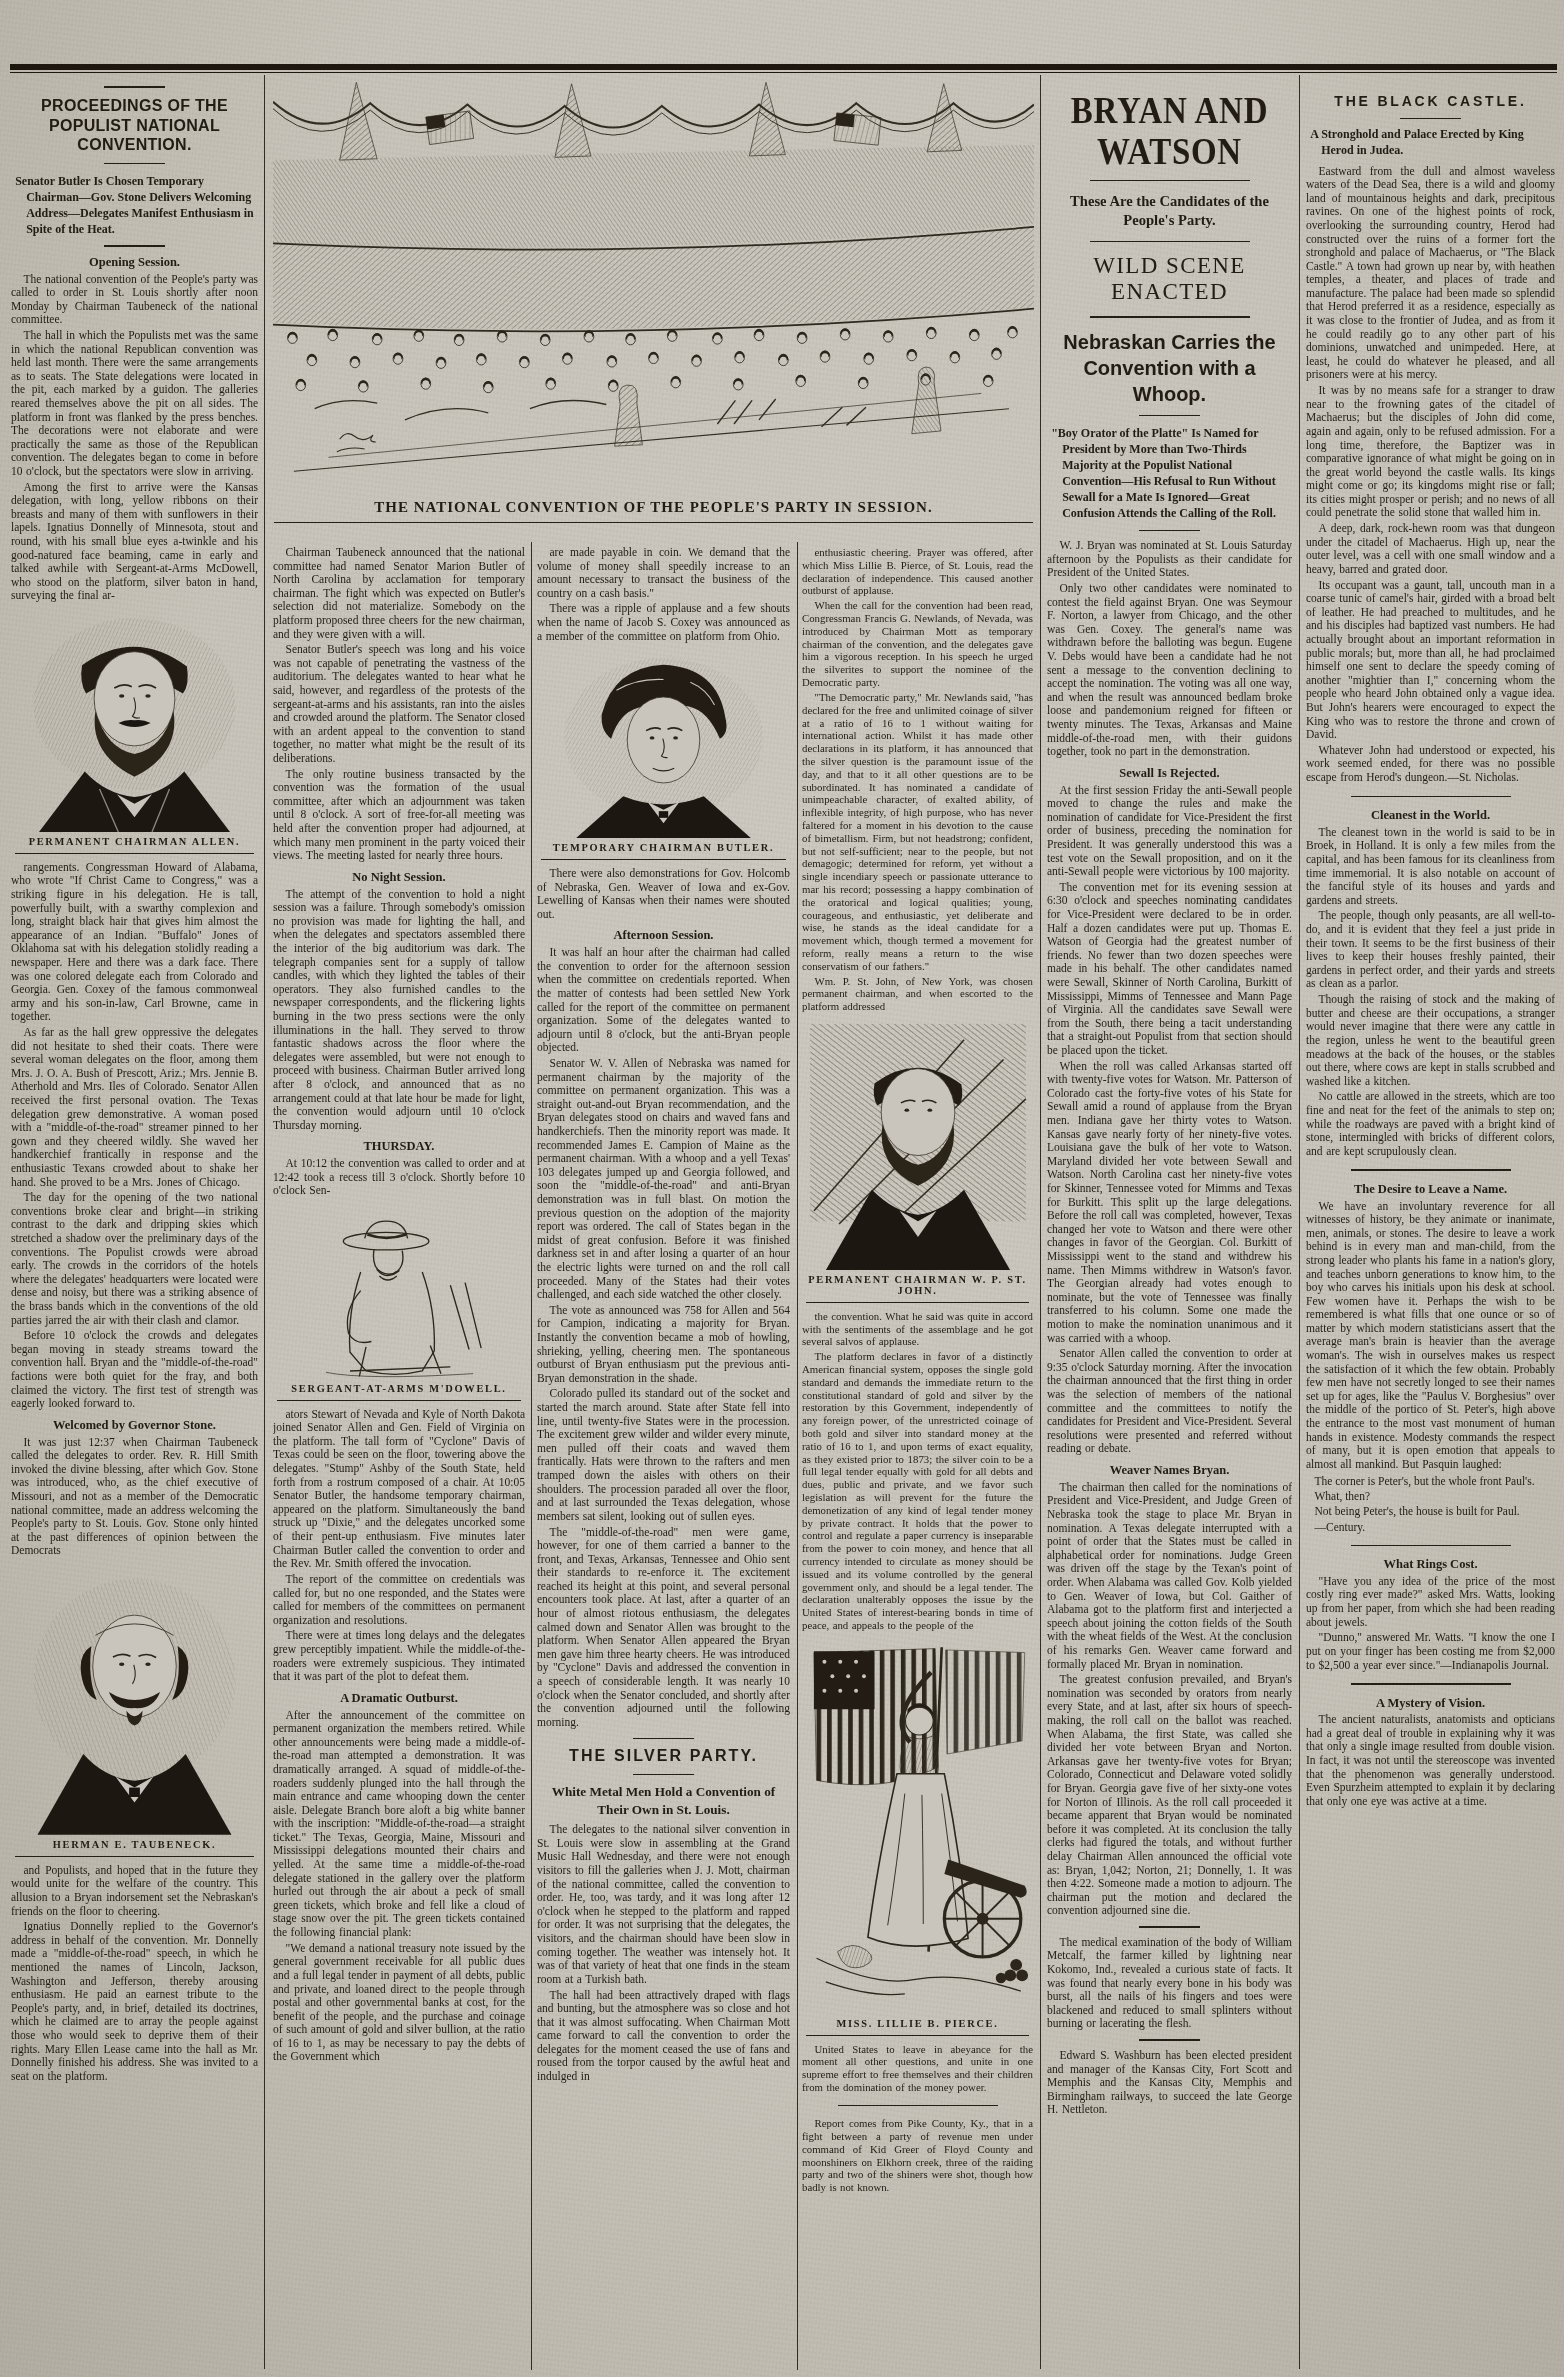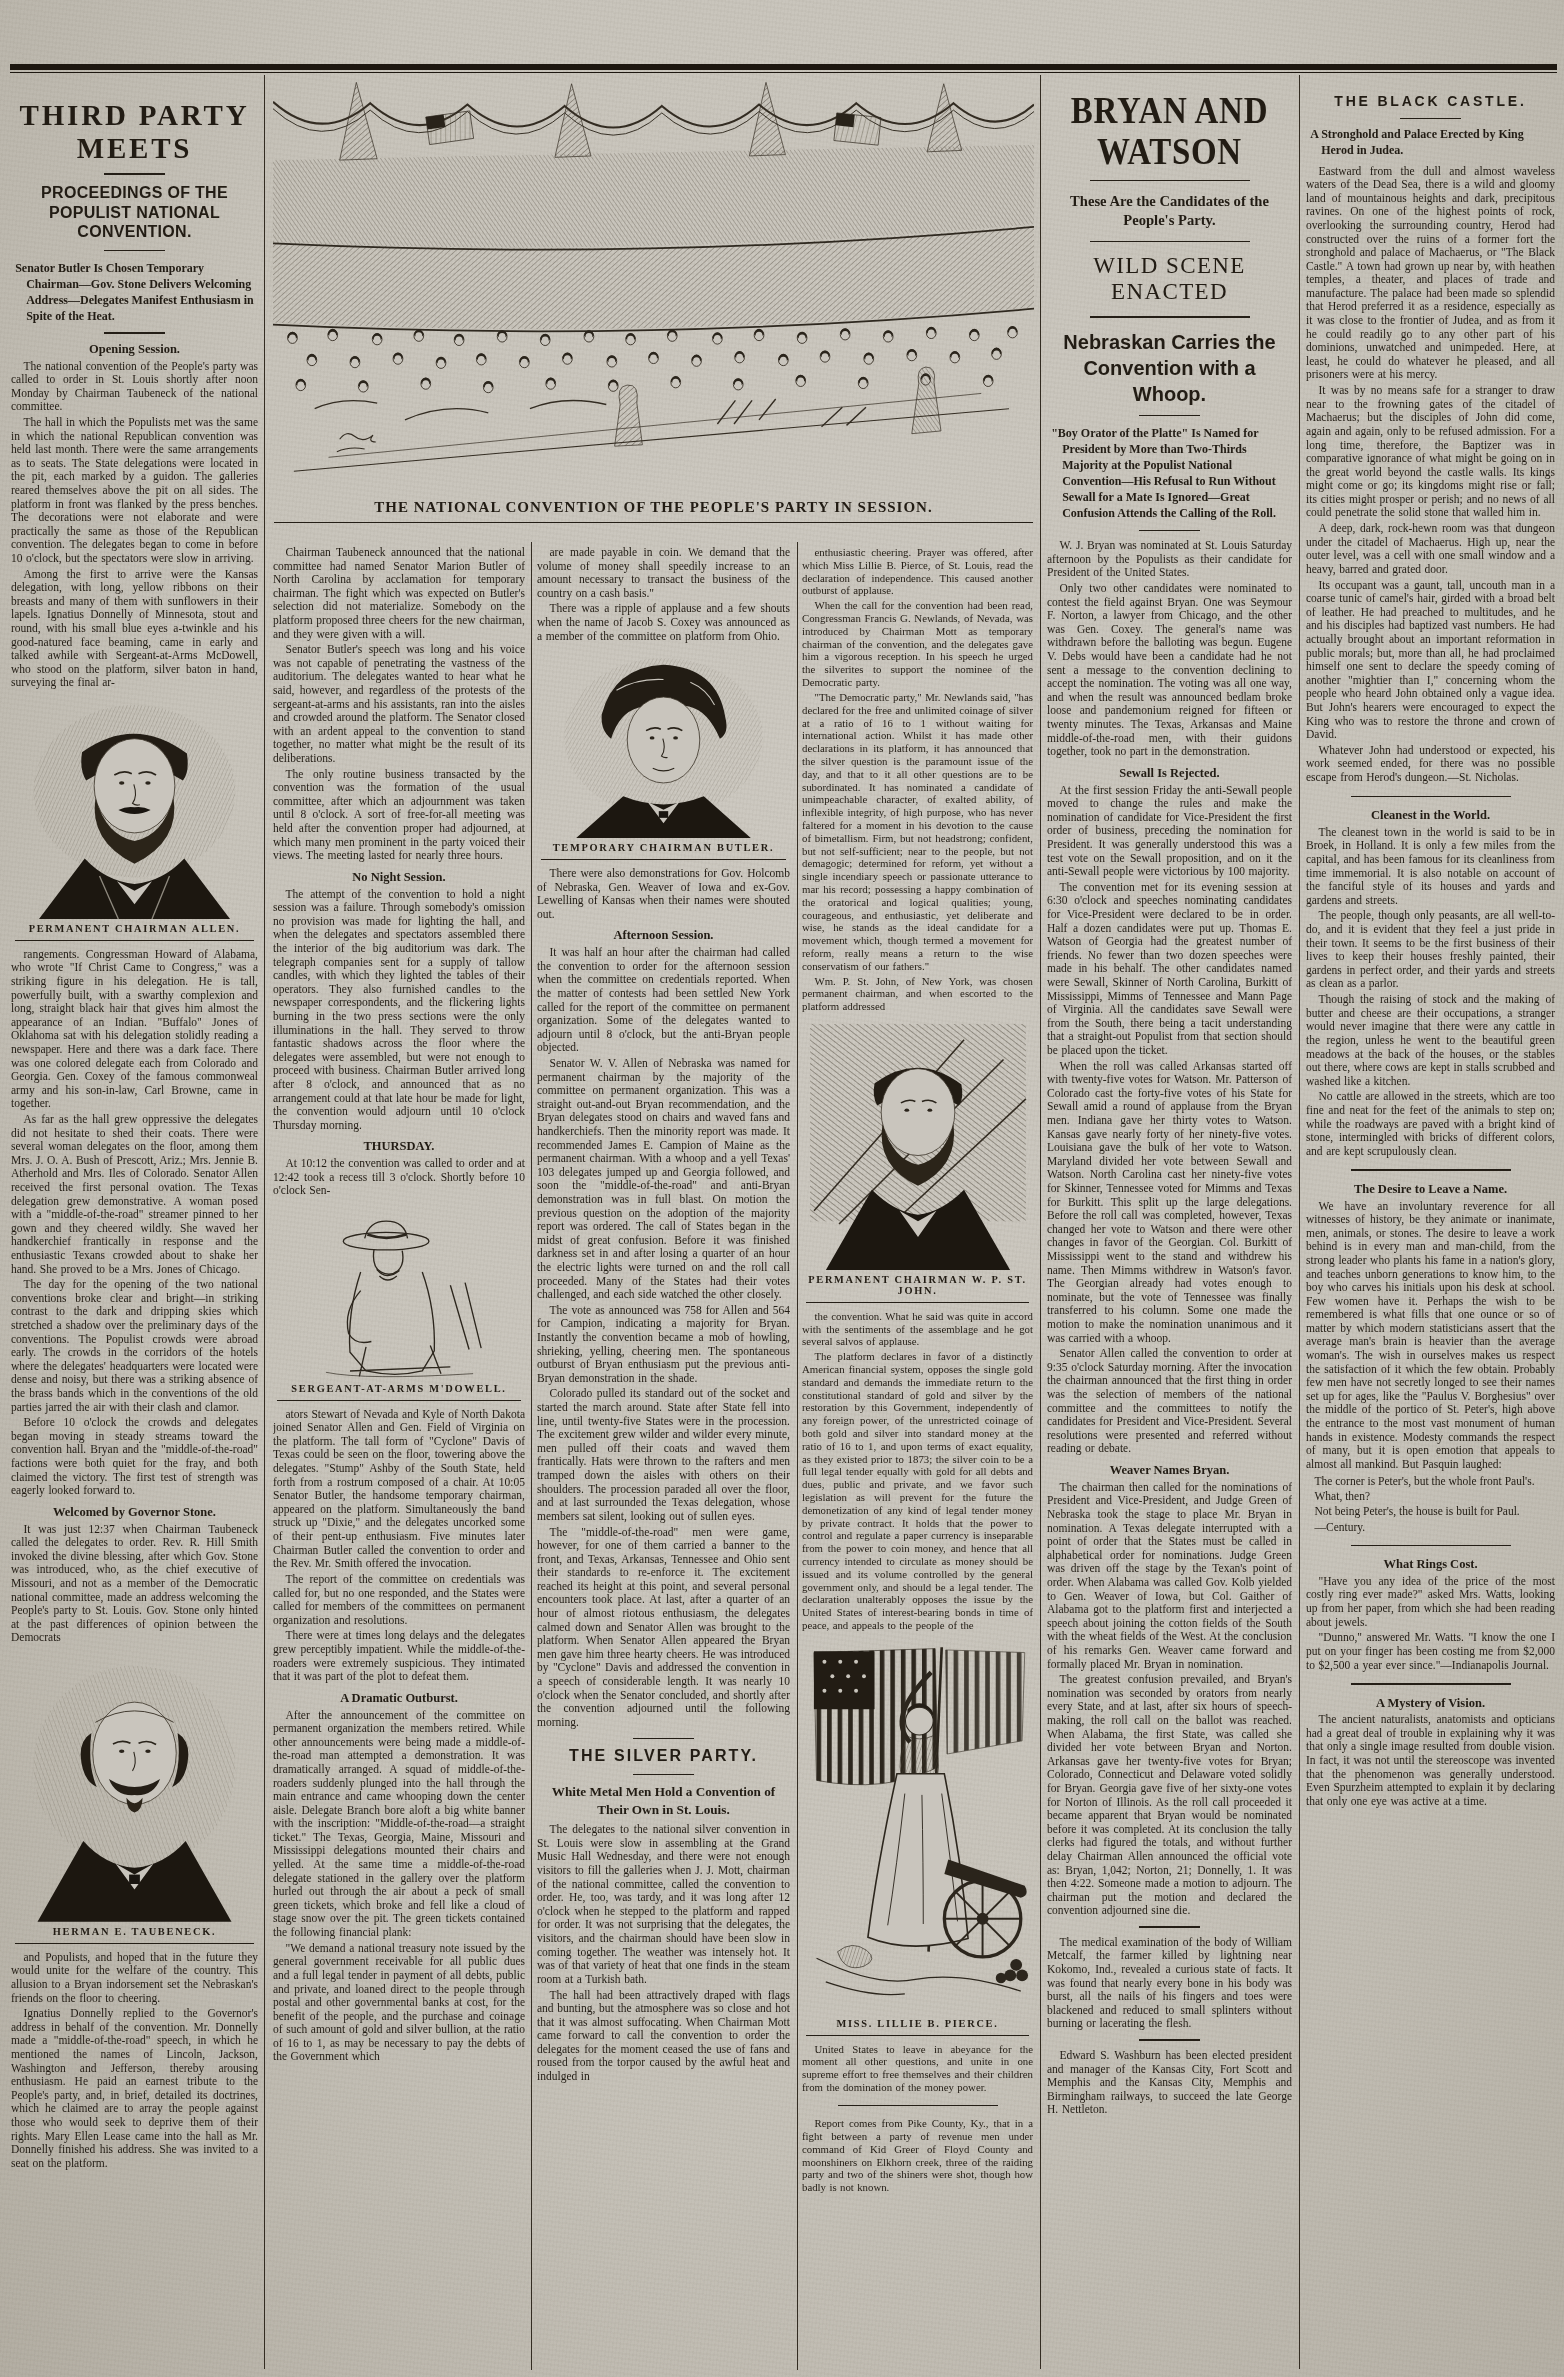--- a/index.html
+++ b/index.html
@@ -46,21 +46,20 @@
   <div class="toprule"></div>
   <div class="toprule2"></div>
 
   <div class="vrule" style="left:264px;top:75px;height:2294px;"></div>
   <div class="vrule" style="left:531px;top:542px;height:1828px;"></div>
   <div class="vrule" style="left:797px;top:542px;height:1828px;"></div>
   <div class="vrule" style="left:1040px;top:75px;height:2294px;"></div>
   <div class="vrule" style="left:1299px;top:75px;height:2294px;"></div>
 
   <section class="col" style="left:11px;top:78px;width:247px;height:2291px;">
-    <h1 class="head1">THIRD PARTY MEETS</h1>
     <div class="crule"></div>
     <h2 class="head2">PROCEEDINGS OF THE POPULIST NATIONAL CONVENTION.</h2>
     <div class="crule"></div>
     <p class="deck">Senator Butler Is Chosen Temporary Chairman—Gov. Stone Delivers Welcoming Address—Delegates Manifest Enthusiasm in Spite of the Heat.</p>
     <div class="crule"></div>
     <h3 class="xhead">Opening Session.</h3>
     <div>
         <p class="bp">The national convention of the People's party was called to order in St. Louis shortly after noon Monday by Chairman Taubeneck of the national committee.</p>
         <p class="bp">The hall in which the Populists met was the same in which the national Republican convention was held last month. There were the same arrangements as to seats. The State delegations were located in the pit, each marked by a guidon. The galleries reared themselves above the pit on all sides. The platform in front was flanked by the press benches. The decorations were not elaborate and were practically the same as those of the Republican convention. The delegates began to come in before 10 o'clock, but the spectators were slow in arriving.</p>
         <p class="bp">Among the first to arrive were the Kansas delegation, with long, yellow ribbons on their breasts and many of them with sunflowers in their lapels. Ignatius Donnelly of Minnesota, stout and round, with his small blue eyes a-twinkle and his good-natured face beaming, came in early and talked awhile with Sergeant-at-Arms McDowell, who stood on the platform, silver baton in hand, surveying the final ar-</p>

